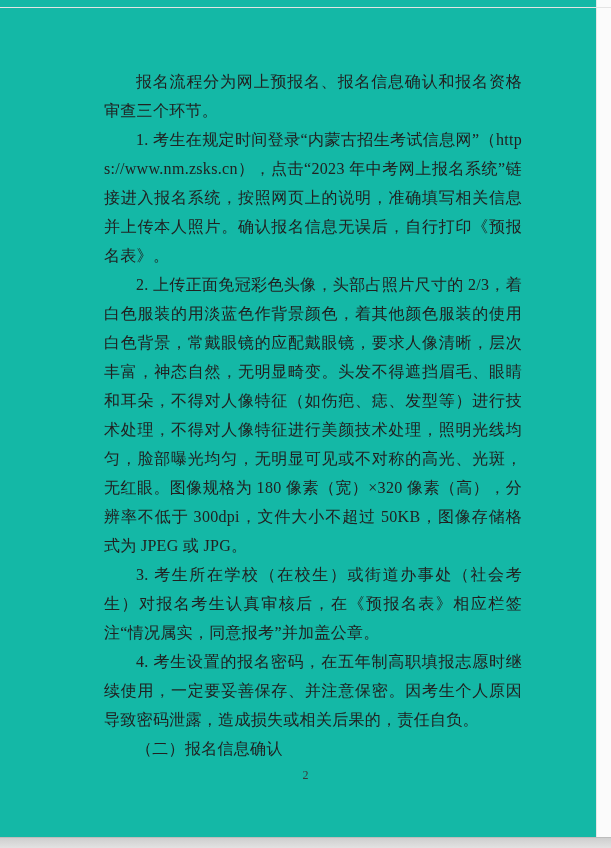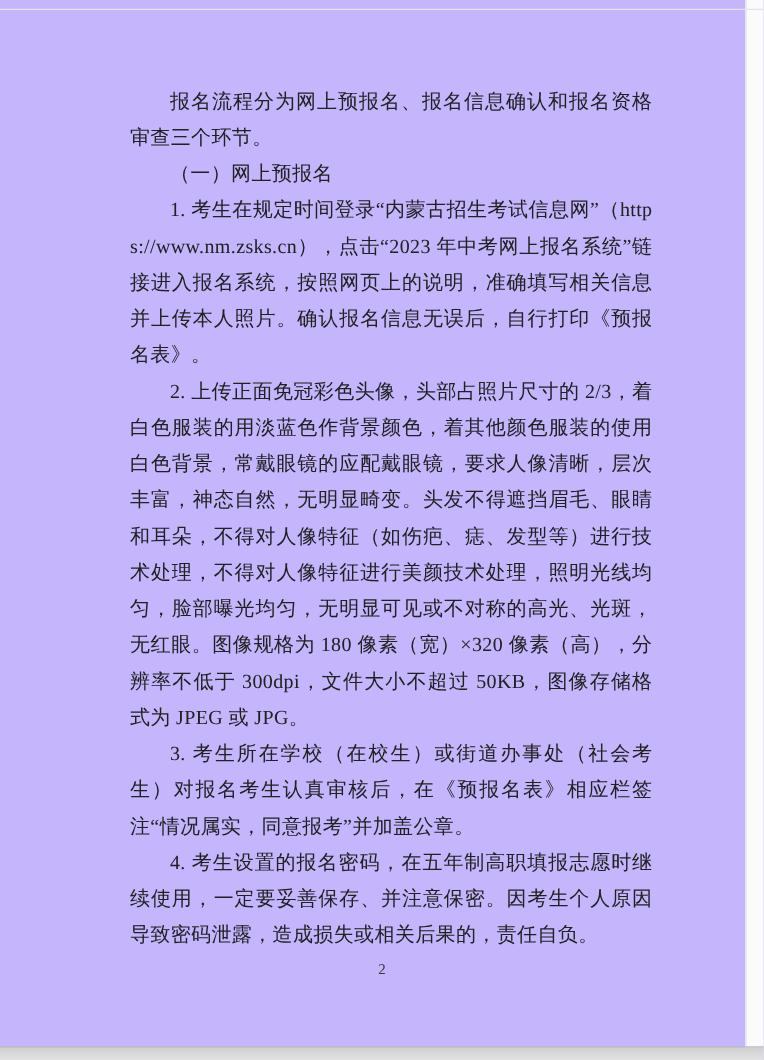--- a/index.html
+++ b/index.html
@@ -4,21 +4,21 @@
   <style>
     html, body {
       margin: 0;
       padding: 0;
       background: #ffffff;
     }
     .screenshot {
       position: relative;
       width: 611px;
       height: 848px;
-      background: #c4b5fd;
+      background: #14b8a6;
       overflow: hidden;
       font-family: "Liberation Serif", "DejaVu Serif", serif;
     }
     
     .scan-edge-top {
       position: absolute;
       top: 7px;
       left: 0;
       right: 0;
       height: 1px;
@@ -80,24 +80,24 @@
 <body>
 
 <div class="screenshot">
 
   <div class="scan-right-margin"></div>
   <div class="scan-edge-top"></div>
   <div class="scan-edge-right"></div>
 
   <div class="content">
     <p>报名流程分为网上预报名、报名信息确认和报名资格审查三个环节。</p>
-    <p>（一）网上预报名</p>
     <p>1. 考生在规定时间登录“内蒙古招生考试信息网”（https://www.nm.zsks.cn），点击“2023 年中考网上报名系统”链接进入报名系统，按照网页上的说明，准确填写相关信息并上传本人照片。确认报名信息无误后，自行打印《预报名表》。</p>
     <p>2. 上传正面免冠彩色头像，头部占照片尺寸的 2/3，着白色服装的用淡蓝色作背景颜色，着其他颜色服装的使用白色背景，常戴眼镜的应配戴眼镜，要求人像清晰，层次丰富，神态自然，无明显畸变。头发不得遮挡眉毛、眼睛和耳朵，不得对人像特征（如伤疤、痣、发型等）进行技术处理，不得对人像特征进行美颜技术处理，照明光线均匀，脸部曝光均匀，无明显可见或不对称的高光、光斑，无红眼。图像规格为 180 像素（宽）×320 像素（高），分辨率不低于 300dpi，文件大小不超过 50KB，图像存储格式为 JPEG 或 JPG。</p>
     <p>3. 考生所在学校（在校生）或街道办事处（社会考生）对报名考生认真审核后，在《预报名表》相应栏签注“情况属实，同意报考”并加盖公章。</p>
     <p>4. 考生设置的报名密码，在五年制高职填报志愿时继续使用，一定要妥善保存、并注意保密。因考生个人原因导致密码泄露，造成损失或相关后果的，责任自负。</p>
+    <p>（二）报名信息确认</p>
   </div>
 
   <div class="page-number">2</div>
 
   <div class="scan-bottom-shadow"></div>
 
 </div>
 
 </body></html>

